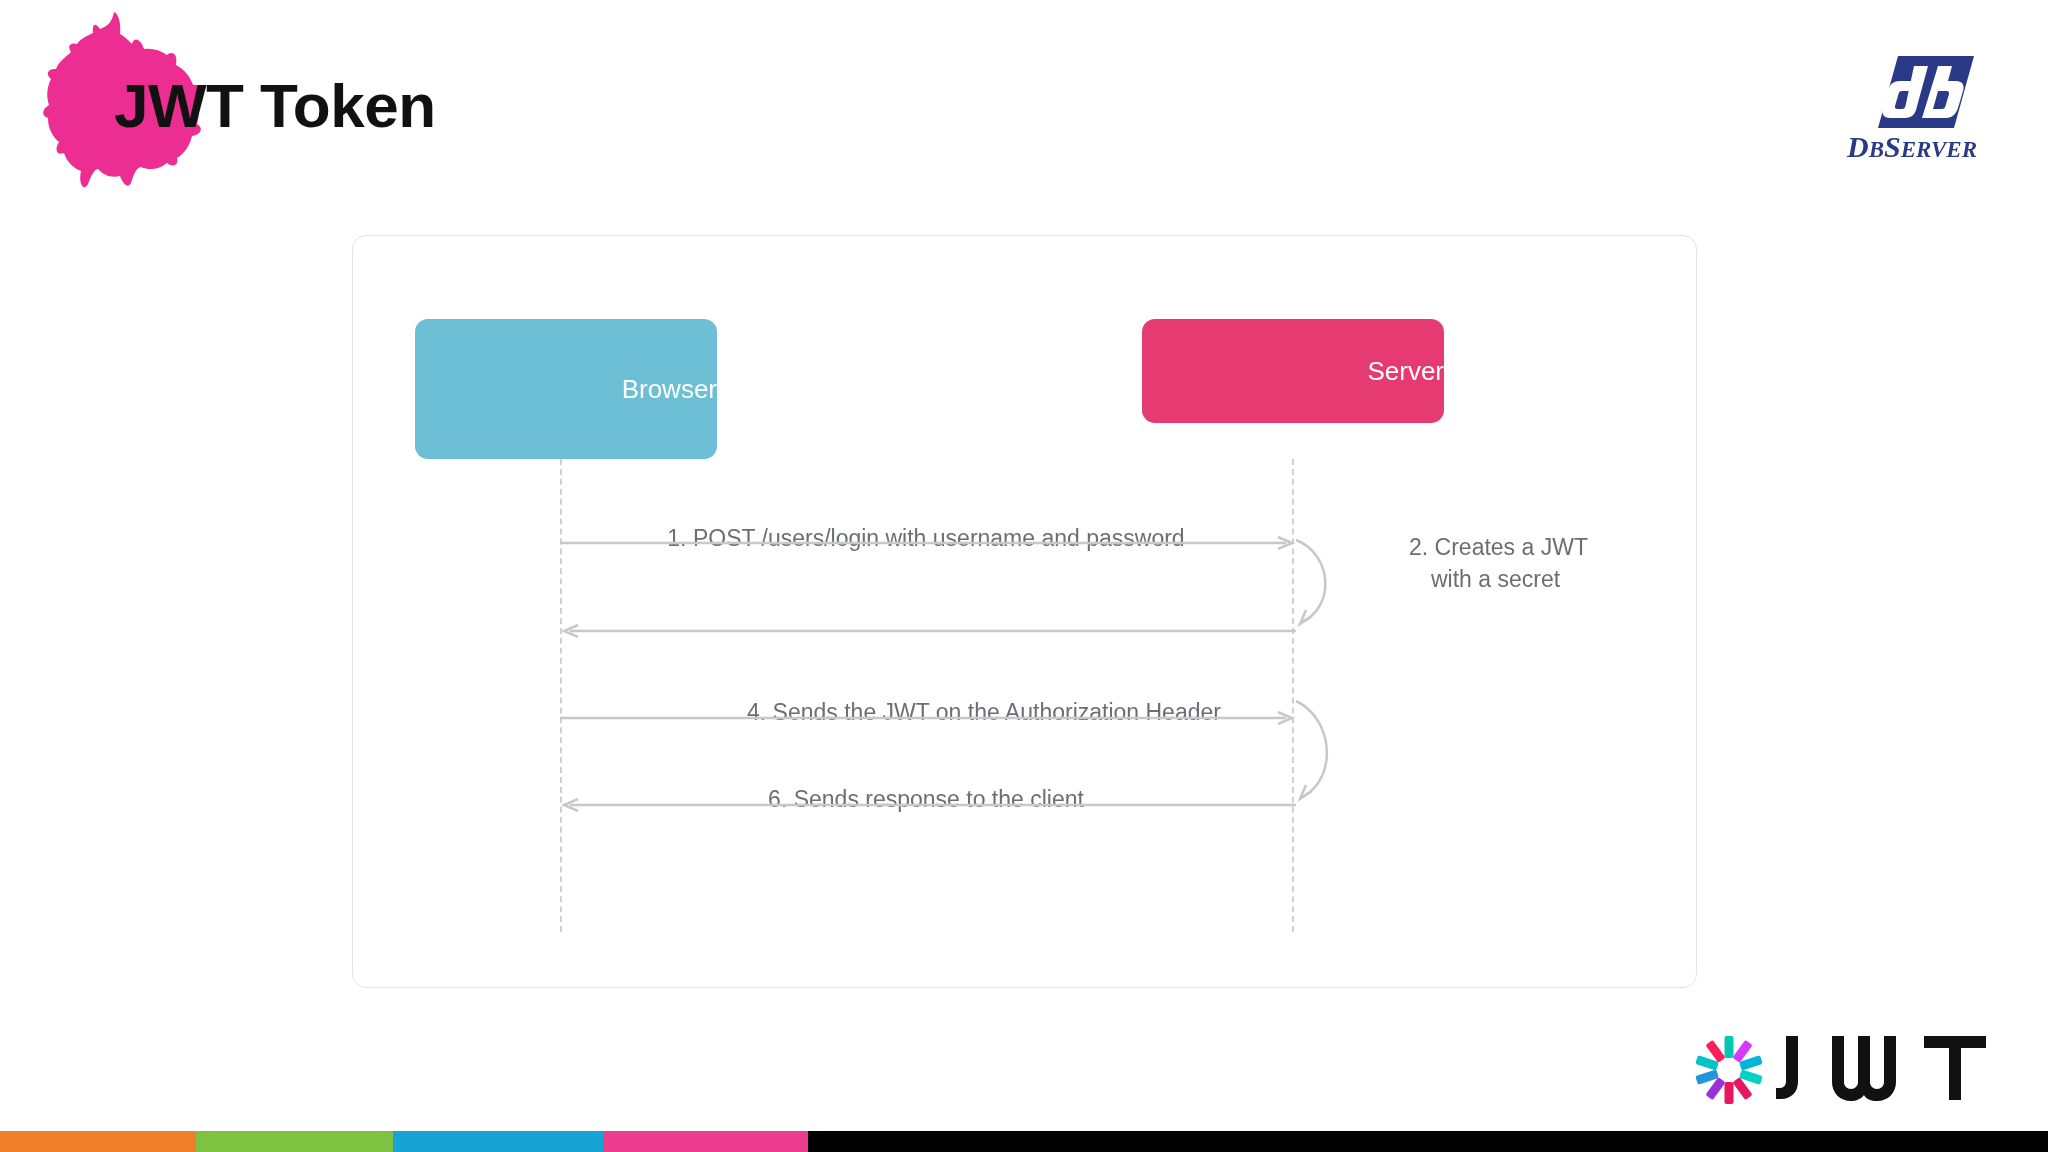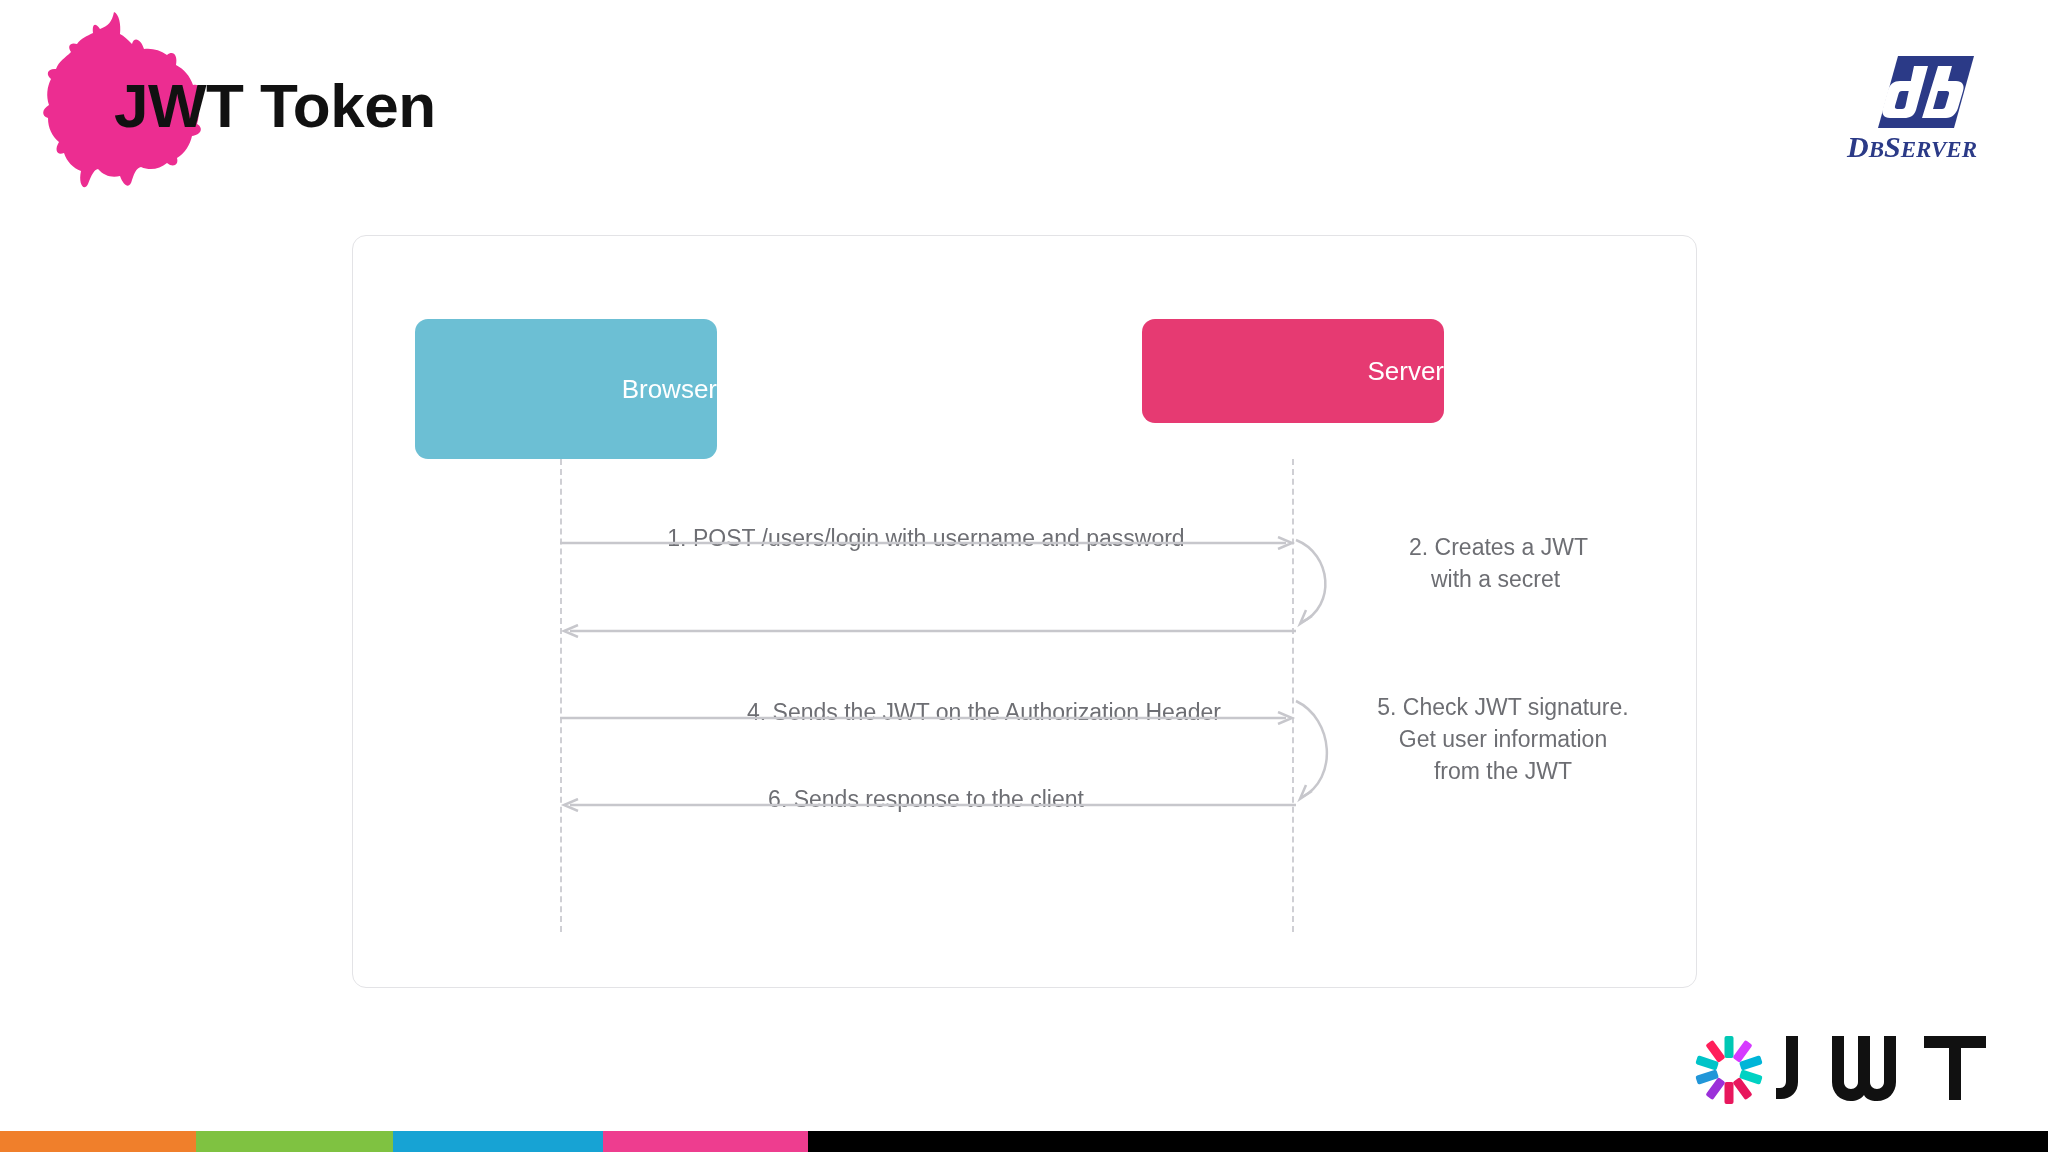--- a/index.html
+++ b/index.html
@@ -140,25 +140,20 @@
   <div class="msg-label" style="left:207px;top:447px;width:848px;">4. Sends the JWT on the Authorization Header</div>
   <svg class="msg-arrow" style="left:207px;top:475px;width:736px;" viewBox="0 0 736 14">
     <line x1="0" y1="7" x2="726" y2="7" stroke="#c7c7cc" stroke-width="2.5"></line>
     <polyline points="718,1 732,7 718,13" fill="none" stroke="#c7c7cc" stroke-width="2.5"></polyline>
   </svg>
 
   <svg class="self-loop" style="left:939px;top:459px;width:56px;height:110px;" viewBox="0 0 56 110">
     <path d="M4 6 C42 24 46 84 10 102" fill="none" stroke="#c7c7cc" stroke-width="2.5"></path>
     <polyline points="20,96 8,104 14,90" fill="none" stroke="#c7c7cc" stroke-width="2.5"></polyline>
   </svg>
-  <div class="self-note" style="left:985px;top:455px;width:330px;text-align:center;">
-    <div>5. Check JWT signature.</div>
-    <div>Get user information</div>
-    <div>from the JWT</div>
-  </div>
 
   <div class="msg-label" style="left:207px;top:534px;width:732px;">6. Sends response to the client</div>
   <svg class="msg-arrow" style="left:203px;top:562px;width:740px;" viewBox="0 0 740 14">
     <line x1="14" y1="7" x2="740" y2="7" stroke="#c7c7cc" stroke-width="2.5"></line>
     <polyline points="22,1 8,7 22,13" fill="none" stroke="#c7c7cc" stroke-width="2.5"></polyline>
   </svg>
 </div>
 
 <div id="jwt-logo">
   <svg id="jwt-burst" viewBox="0 0 78 76">

